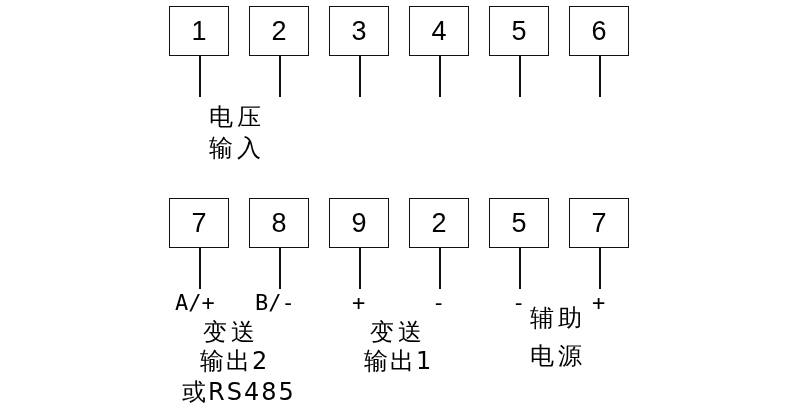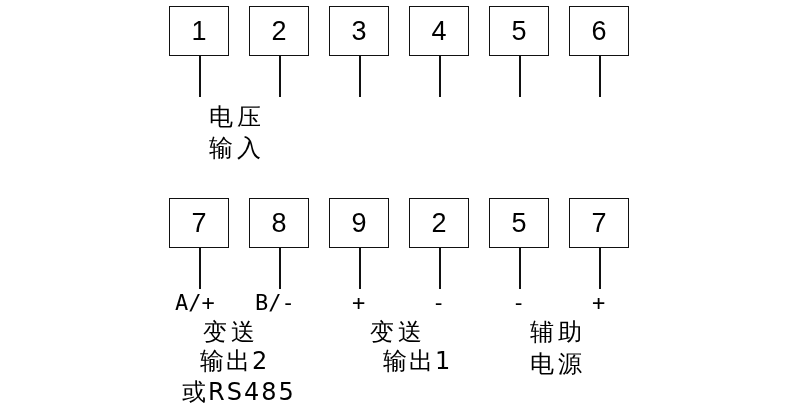--- a/index.html
+++ b/index.html
@@ -73,16 +73,16 @@
 <div class="sign" style="left:352px;top:291px">+</div>
 <div class="sign" style="left:432px;top:291px">-</div>
 <div class="sign" style="left:512px;top:291px">-</div>
 <div class="sign" style="left:592px;top:291px">+</div>
 
 <div class="lbl" style="left:203px;top:318px;letter-spacing:4px">变送</div>
 <div class="lbl" style="left:200px;top:347px;letter-spacing:2px">输出2</div>
 <div class="lbl" style="left:182px;top:378px;letter-spacing:2px">或RS485</div>
 
 <div class="lbl" style="left:370px;top:318px;letter-spacing:4px">变送</div>
-<div class="lbl" style="left:383px;top:347px;letter-spacing:2px">输出1</div>
+<div class="lbl" style="left:364px;top:347px;letter-spacing:2px">输出1</div>
 
-<div class="lbl" style="left:530px;top:318px;letter-spacing:4px">辅助</div>
-<div class="lbl" style="left:530px;top:350px;letter-spacing:4px">电源</div>
+<div class="lbl" style="left:530px;top:304px;letter-spacing:4px">辅助</div>
+<div class="lbl" style="left:530px;top:342px;letter-spacing:4px">电源</div>
 
 </body></html>

